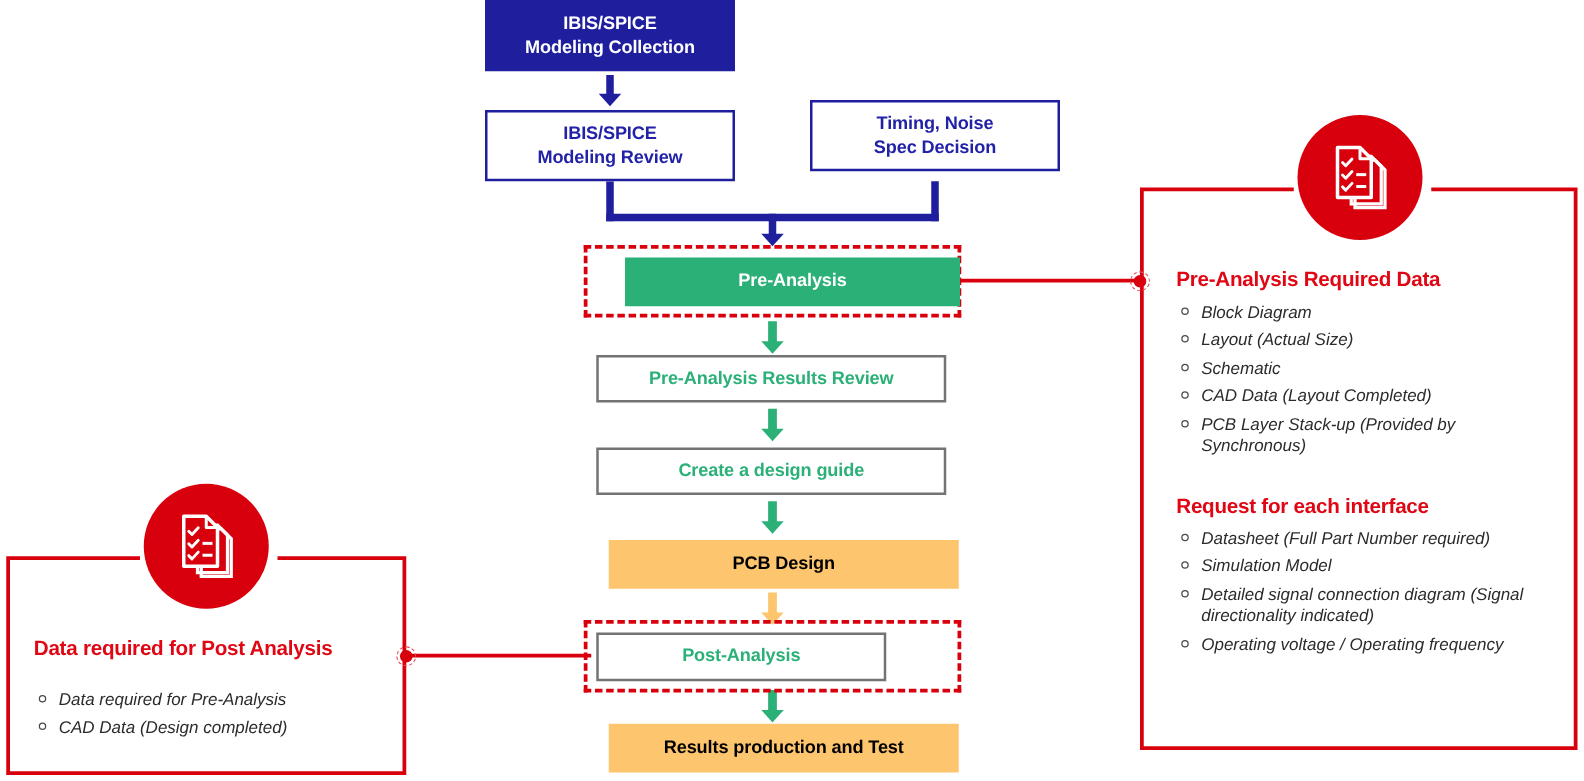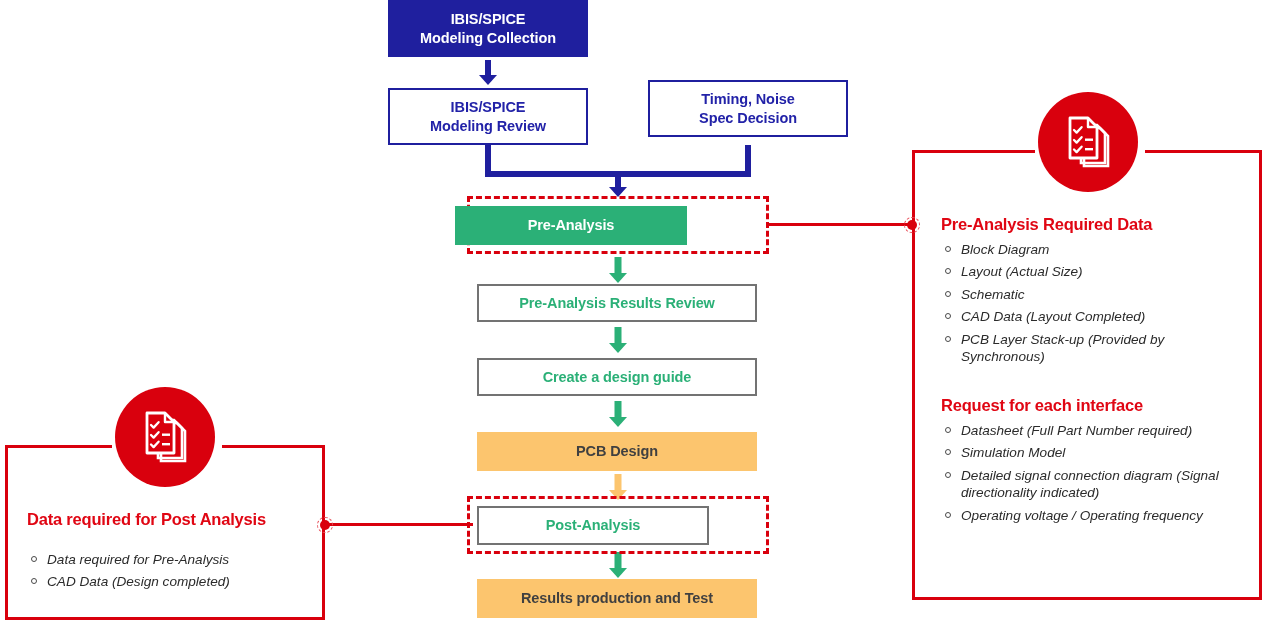--- a/index.html
+++ b/index.html
@@ -21,21 +21,21 @@
     position:absolute;box-sizing:border-box;
     display:flex;align-items:center;justify-content:center;
     text-align:center;line-height:1.28;
     font-weight:bold;font-size:14.5px;
     letter-spacing:-0.1px;
   }
   .fb-filled-blue{background:#1f1f9e;color:#ffffff;}
   .fb-outline-blue{background:#ffffff;color:#2222a8;border:2.5px solid #1f1f9e;}
   .fb-filled-green{background:#2bb077;color:#ffffff;}
   .fb-outline-green{background:#ffffff;color:#2bb077;border:2px solid #737373;}
-  .fb-filled-orange{background:#fcc56e;color:#404040;}
+  .fb-filled-orange{background:#fcc56e;color:#000000;margin-left:10px;}
 
   
   .seg{position:absolute;background:#1f1f9e;}
 
   
   .arrow{position:absolute;}
   .arrow .stem{position:absolute;left:50%;top:0;transform:translateX(-50%);}
   .arrow .head{position:absolute;left:50%;bottom:0;transform:translateX(-50%);
                width:0;height:0;border-left:9px solid transparent;border-right:9px solid transparent;}
   .a-blue .stem{background:#1f1f9e;}
@@ -240,21 +240,21 @@
       <span>IBIS/SPICE</span><br><span>Modeling Review</span>
     </span>
   </div>
 
   <div class="flowbox fb-outline-blue" style="left:648px;top:80px;width:200px;height:57px;">
     <span>
       <span>Timing, Noise</span><br><span>Spec Decision</span>
     </span>
   </div>
 
-  <div class="flowbox fb-filled-green" style="left:455px;top:206px;width:232px;height:39px;">
+  <div class="flowbox fb-filled-green" style="left:500px;top:206px;width:268px;height:39px;">
     <span>Pre-Analysis</span>
   </div>
 
   <div class="flowbox fb-outline-green" style="left:477px;top:284px;width:280px;height:38px;">
     <span>Pre-Analysis Results Review</span>
   </div>
 
   <div class="flowbox fb-outline-green" style="left:477px;top:358px;width:280px;height:38px;">
     <span>Create a design guide</span>
   </div>

